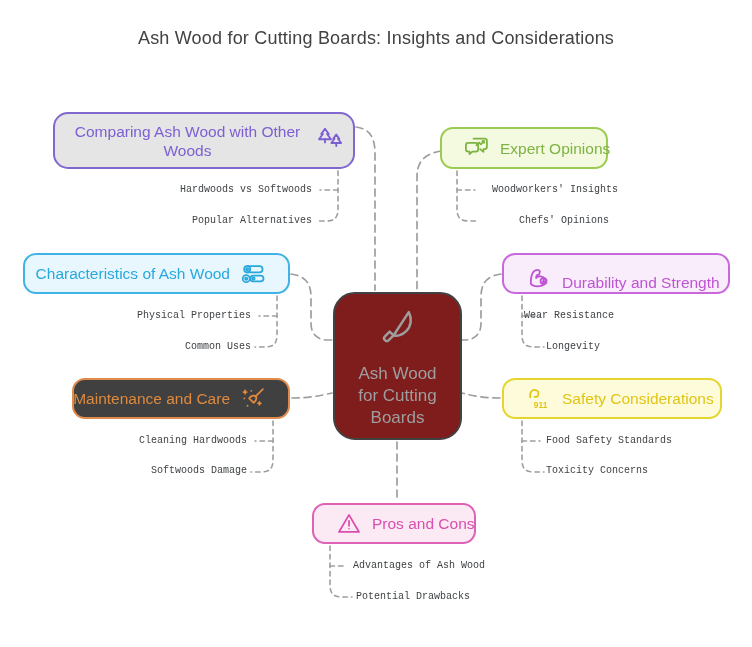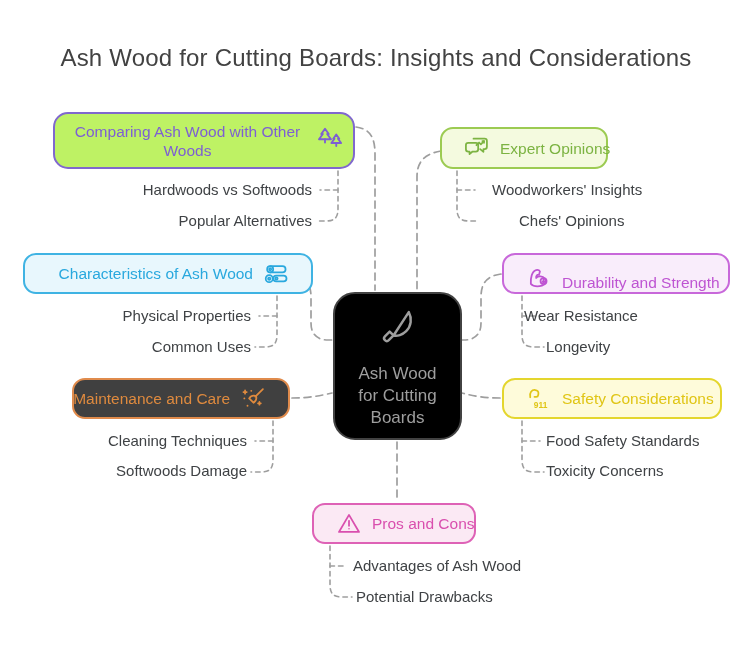--- a/index.html
+++ b/index.html
@@ -1,22 +1,22 @@
 <!DOCTYPE html>
 <html><head>
 <meta charset="utf-8">
 <style>
   html,body{margin:0;padding:0;background:#ffffff;}
   .stage{
     position:relative;width:752px;height:647px;background:#ffffff;overflow:hidden;
     font-family:"Liberation Sans","DejaVu Sans",sans-serif;
   }
   .title{
-    position:absolute;top:44px;left:0;width:100%;text-align:center;
-    font-size:24px;font-weight:500;color:#424242;letter-spacing:.2px;margin:0;
+    position:absolute;top:28px;left:0;width:100%;text-align:center;
+    font-size:18px;font-weight:500;color:#424242;letter-spacing:.2px;margin:0;
   }
   svg.links{position:absolute;left:0;top:0;pointer-events:none;color:#9E9E9E;}
   svg.links path{fill:none;stroke:currentColor;stroke-width:1.7;stroke-linecap:round;}
   svg.links path.main{stroke-dasharray:7 5;}
   svg.links path.sub{stroke-dasharray:4.5 4;stroke-width:1.6;}
   .node{
     position:absolute;box-sizing:border-box;border:2px solid;border-radius:13px;
     display:flex;align-items:center;gap:9px;padding:0 21px;
     font-size:15.5px;font-weight:500;line-height:19px;white-space:nowrap;
   }
@@ -25,22 +25,23 @@
   .node.wrap2 .nlabel{flex:1;text-align:center;}
   .node .ic{flex:0 0 auto;display:flex;align-items:center;justify-content:center;}
   .node .ic svg{display:block;}
   .center-node{
     position:absolute;box-sizing:border-box;border:2px solid;border-radius:22px;
     display:flex;flex-direction:column;align-items:center;justify-content:center;gap:8px;
     font-size:17px;line-height:1.3;text-align:center;
   }
   .center-node .clabel{max-width:100px;}
   .subtopic{
-    position:absolute;font-size:15px;color:#3F4245;height:20px;line-height:20px;
+    position:absolute;font-size:10px;color:#3F4245;height:20px;line-height:20px;
     white-space:nowrap;
+    font-family:Liberation Mono, monospace;
   }
   .r{text-align:right;}
 </style>
 </head>
 <body>
 
 <div class="stage">
 
   <h1 class="title">Ash Wood for Cutting Boards: Insights and Considerations</h1>
 
@@ -65,31 +66,31 @@
       <path class="sub" d="M522,316 L540,316"></path>
       <path class="sub" d="M273,421 L273,460 C273,469 269,472 261,472 L251,472"></path>
       <path class="sub" d="M273,441 L255,441"></path>
       <path class="sub" d="M522,421 L522,460 C522,469 526,472 534,472 L544,472"></path>
       <path class="sub" d="M522,441 L540,441"></path>
       <path class="sub" d="M330,546 L330,585 C330,594 334,597 342,597 L352,597"></path>
       <path class="sub" d="M330,566 L347,566"></path>
     </g>
   </svg>
 
-  <div class="center-node" style="left: 333px; top: 292px; width: 129px; height: 148px; border-color: rgb(66, 66, 66); background: #000000; color: rgb(158, 158, 158);">
+  <div class="center-node" style="left: 333px; top: 292px; width: 129px; height: 148px; border-color: rgb(66, 66, 66); background: #7f1d1d; color: rgb(158, 158, 158);">
     <span class="ic">
       <svg width="46" height="46" viewBox="0 0 32 32" fill="none" stroke="currentColor" stroke-width="1.7" stroke-linecap="round" stroke-linejoin="round">
         <path d="M12.9,22.6 L23.5,6.3 C25.9,10.8 25.2,16.1 21.7,19.6 C19.2,22.1 15.4,23.4 12.9,22.6 Z"></path>
         <path d="M10.2,19.9 L12.9,22.6 L9.6,25.9 C8.85,26.65 7.65,26.65 6.9,25.9 C6.15,25.15 6.15,23.95 6.9,23.2 Z"></path>
       </svg>
     </span>
     <span class="clabel">Ash Wood for Cutting Boards</span>
   </div>
 
-  <div class="node wrap2" style="left: 53px; top: 112px; width: 302px; height: 57px; border-radius: 15px; padding: 0px 8px 0px 14px; border-color: rgb(128, 104, 206); background: #bef264; color: rgb(125, 95, 211);">
+  <div class="node wrap2" style="left: 53px; top: 112px; width: 302px; height: 57px; border-radius: 15px; padding: 0px 8px 0px 14px; border-color: rgb(128, 104, 206); background: #e5e5e5; color: rgb(125, 95, 211);">
     <span class="nlabel">Comparing Ash Wood with Other Woods</span>
     <span class="ic">
       <svg width="30" height="30" viewBox="0 0 24 24" fill="none" stroke="currentColor" stroke-width="1.5" stroke-linecap="round" stroke-linejoin="round">
         <path d="M8,2.2 L11,6.4 H9.7 L12.8,10.6 H3.2 L6.3,6.4 H5 Z"></path>
           <path d="M8,10.6 V13.2"></path>
         <path d="M17,6.8 L19.4,10.2 H18.4 L20.9,13.6 H13.1 L15.6,10.2 H14.6 Z"></path>
           <path d="M17,13.6 V16"></path>
       </svg>
     </span>
   </div>
@@ -103,21 +104,21 @@
         <path d="M11.5,9.6 L13.8,7.3 L15.3,8.8 L18,6.1"></path>
           <path d="M16.6,6.1 H18 V7.5"></path>
         <path d="M4.5,7.5 H11 C12.1,7.5 13,8.4 13,9.5 V13 C13,14.1 12.1,15 11,15 H8.2 L5.6,17.2 V15 H4.5 C3.4,15 2.5,14.1 2.5,13 V9.5 C2.5,8.4 3.4,7.5 4.5,7.5 Z"></path>
       </svg>
     </span>
     <span class="nlabel">Expert Opinions</span>
   </div>
   <div class="subtopic" style="left:484px;top:180px;margin-left:8px;">Woodworkers' Insights</div>
   <div class="subtopic" style="left:481px;top:211px;margin-left:38px;">Chefs' Opinions</div>
 
-  <div class="node" style="left: 23px; top: 253px; width: 290px; height: 41px; justify-content: flex-end; border-color: rgb(63, 179, 227); background: rgb(232, 247, 253); color: rgb(41, 168, 222);">
+  <div class="node" style="left: 23px; top: 253px; width: 267px; height: 41px; justify-content: flex-end; border-color: rgb(63, 179, 227); background: rgb(232, 247, 253); color: rgb(41, 168, 222);">
     <span class="nlabel">Characteristics of Ash Wood</span>
     <span class="ic">
       <svg width="28" height="28" viewBox="0 0 24 24" fill="none" stroke="currentColor" stroke-width="1.5" stroke-linecap="round" stroke-linejoin="round">
         <path d="M7,5.2 H17.5 C19,5.2 20.2,6.4 20.2,7.9 C20.2,9.4 19,10.6 17.5,10.6 H7"></path>
         <ellipse cx="7" cy="7.9" rx="2.6" ry="2.7"></ellipse>
           <circle cx="7" cy="7.9" r="0.9"></circle>
         <circle cx="6.2" cy="16" r="3"></circle>
           <circle cx="6.2" cy="16" r="1"></circle>
         <path d="M12.2,13.4 H18.5 C19.9,13.4 21,14.5 21,15.9 C21,17.3 19.9,18.4 18.5,18.4 H12.2 C10.8,18.4 9.7,17.3 9.7,15.9 C9.7,14.5 10.8,13.4 12.2,13.4 Z"></path>
         <circle cx="12.4" cy="15.9" r="1"></circle>
@@ -148,21 +149,21 @@
         <path d="M20.5,3.5 L14,10"></path>
         <path d="M14.6,9.4 C12.3,8.6 10,9.4 8.7,11.5 L12.4,15.2 C14.4,13.9 15.3,11.7 14.6,9.4 Z"></path>
         <path d="M5.2,4.6 V7.4 M3.8,6 H6.6"></path>
         <path d="M17.5,14.5 V16.9 M16.3,15.7 H18.7"></path>
         <circle cx="4.6" cy="11.5" r="0.8" fill="currentColor" stroke="none"></circle>
         <circle cx="7.3" cy="17.8" r="0.8" fill="currentColor" stroke="none"></circle>
         <circle cx="10.5" cy="5" r="0.8" fill="currentColor" stroke="none"></circle>
       </svg>
     </span>
   </div>
-  <div class="subtopic r" style="right:505px;top:431px;">Cleaning Techniques</div>
+  <div class="subtopic r" style="right:505px;top:431px;">Cleaning Hardwoods</div>
   <div class="subtopic r" style="right:505px;top:461px;">Softwoods Damage</div>
 
   <div class="node" style="left: 502px; top: 378px; width: 220px; height: 41px; border-color: rgb(228, 214, 46); background: rgb(254, 251, 218); color: rgb(224, 197, 21);">
     <span class="ic">
       <svg width="28" height="28" viewBox="0 0 24 24" fill="none" stroke="currentColor" stroke-width="1.5" stroke-linecap="round" stroke-linejoin="round">
         <path d="M4.5,10.5 C3.6,6.6 5.8,4 8.8,4.3 C10.6,4.5 11.7,5.7 11.5,7.3 L11.3,8.6 C11.2,9.5 10.5,10.1 9.6,10.1 L8.1,10.1"></path>
         <text x="7.6" y="19.8" font-size="7.2" font-weight="bold" fill="currentColor" stroke="none" font-family="inherit">911</text>
       </svg>
     </span>
     <span class="nlabel">Safety Considerations</span>

